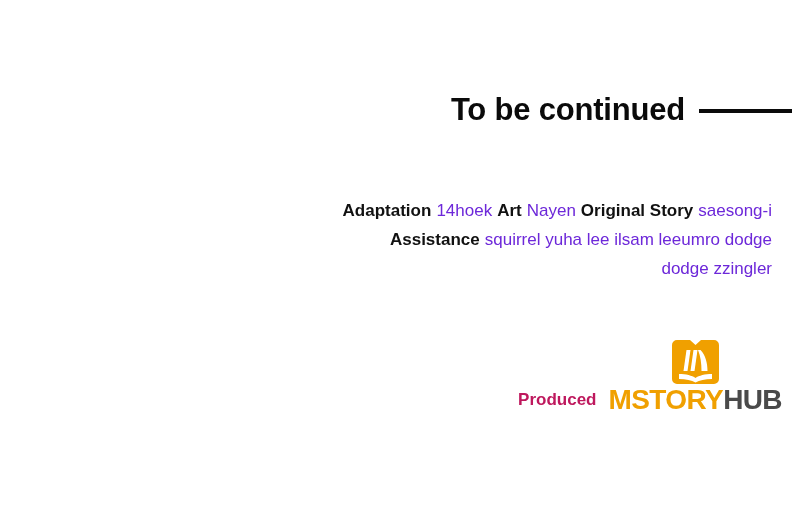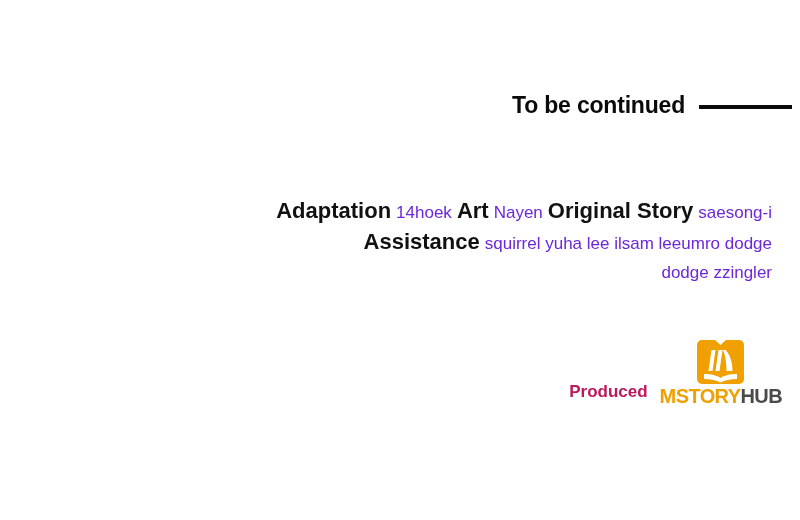--- a/index.html
+++ b/index.html
@@ -19,21 +19,21 @@
   .tbc-row {
     position: absolute;
     left: 0;
     top: 94px;
     width: 792px;
     display: flex;
     align-items: center;
     justify-content: flex-end;
   }
   .tbc-text {
-    font-size: 23px;
+    font-size: 31px;
     font-weight: 700;
     color: #0a0a0a;
     letter-spacing: -0.2px;
     white-space: nowrap;
     line-height: 1;
   }
   .tbc-rule {
     height: 4px;
     background: #0a0a0a;
     width: 93px;
@@ -48,21 +48,21 @@
     right: 28px;
     top: 196px;
     width: 520px;
     text-align: right;
     line-height: 29px;
   }
   .credits .line {
     white-space: normal;
   }
   .role {
-    font-size: 22px;
+    font-size: 17px;
     font-weight: 700;
     color: #111111;
   }
   .name {
     font-size: 17px;
     font-weight: 400;
     color: #6d28d9;
   }
   .gap { display: inline-block; width: 5px; }
 
@@ -88,21 +88,21 @@
     display: flex;
     flex-direction: column;
     align-items: center;
   }
   .logo-mark {
     width: 47px;
     height: 44px;
     margin-bottom: 2px;
   }
   .logo-word {
-    font-size: 20px;
+    font-size: 28px;
     font-weight: 700;
     letter-spacing: -0.6px;
     line-height: 1;
     white-space: nowrap;
   }
   .logo-word .mstory { color: #f0a000; }
   .logo-word .hub    { color: #4a4a4a; }
 </style>
 </head>
 <body>

